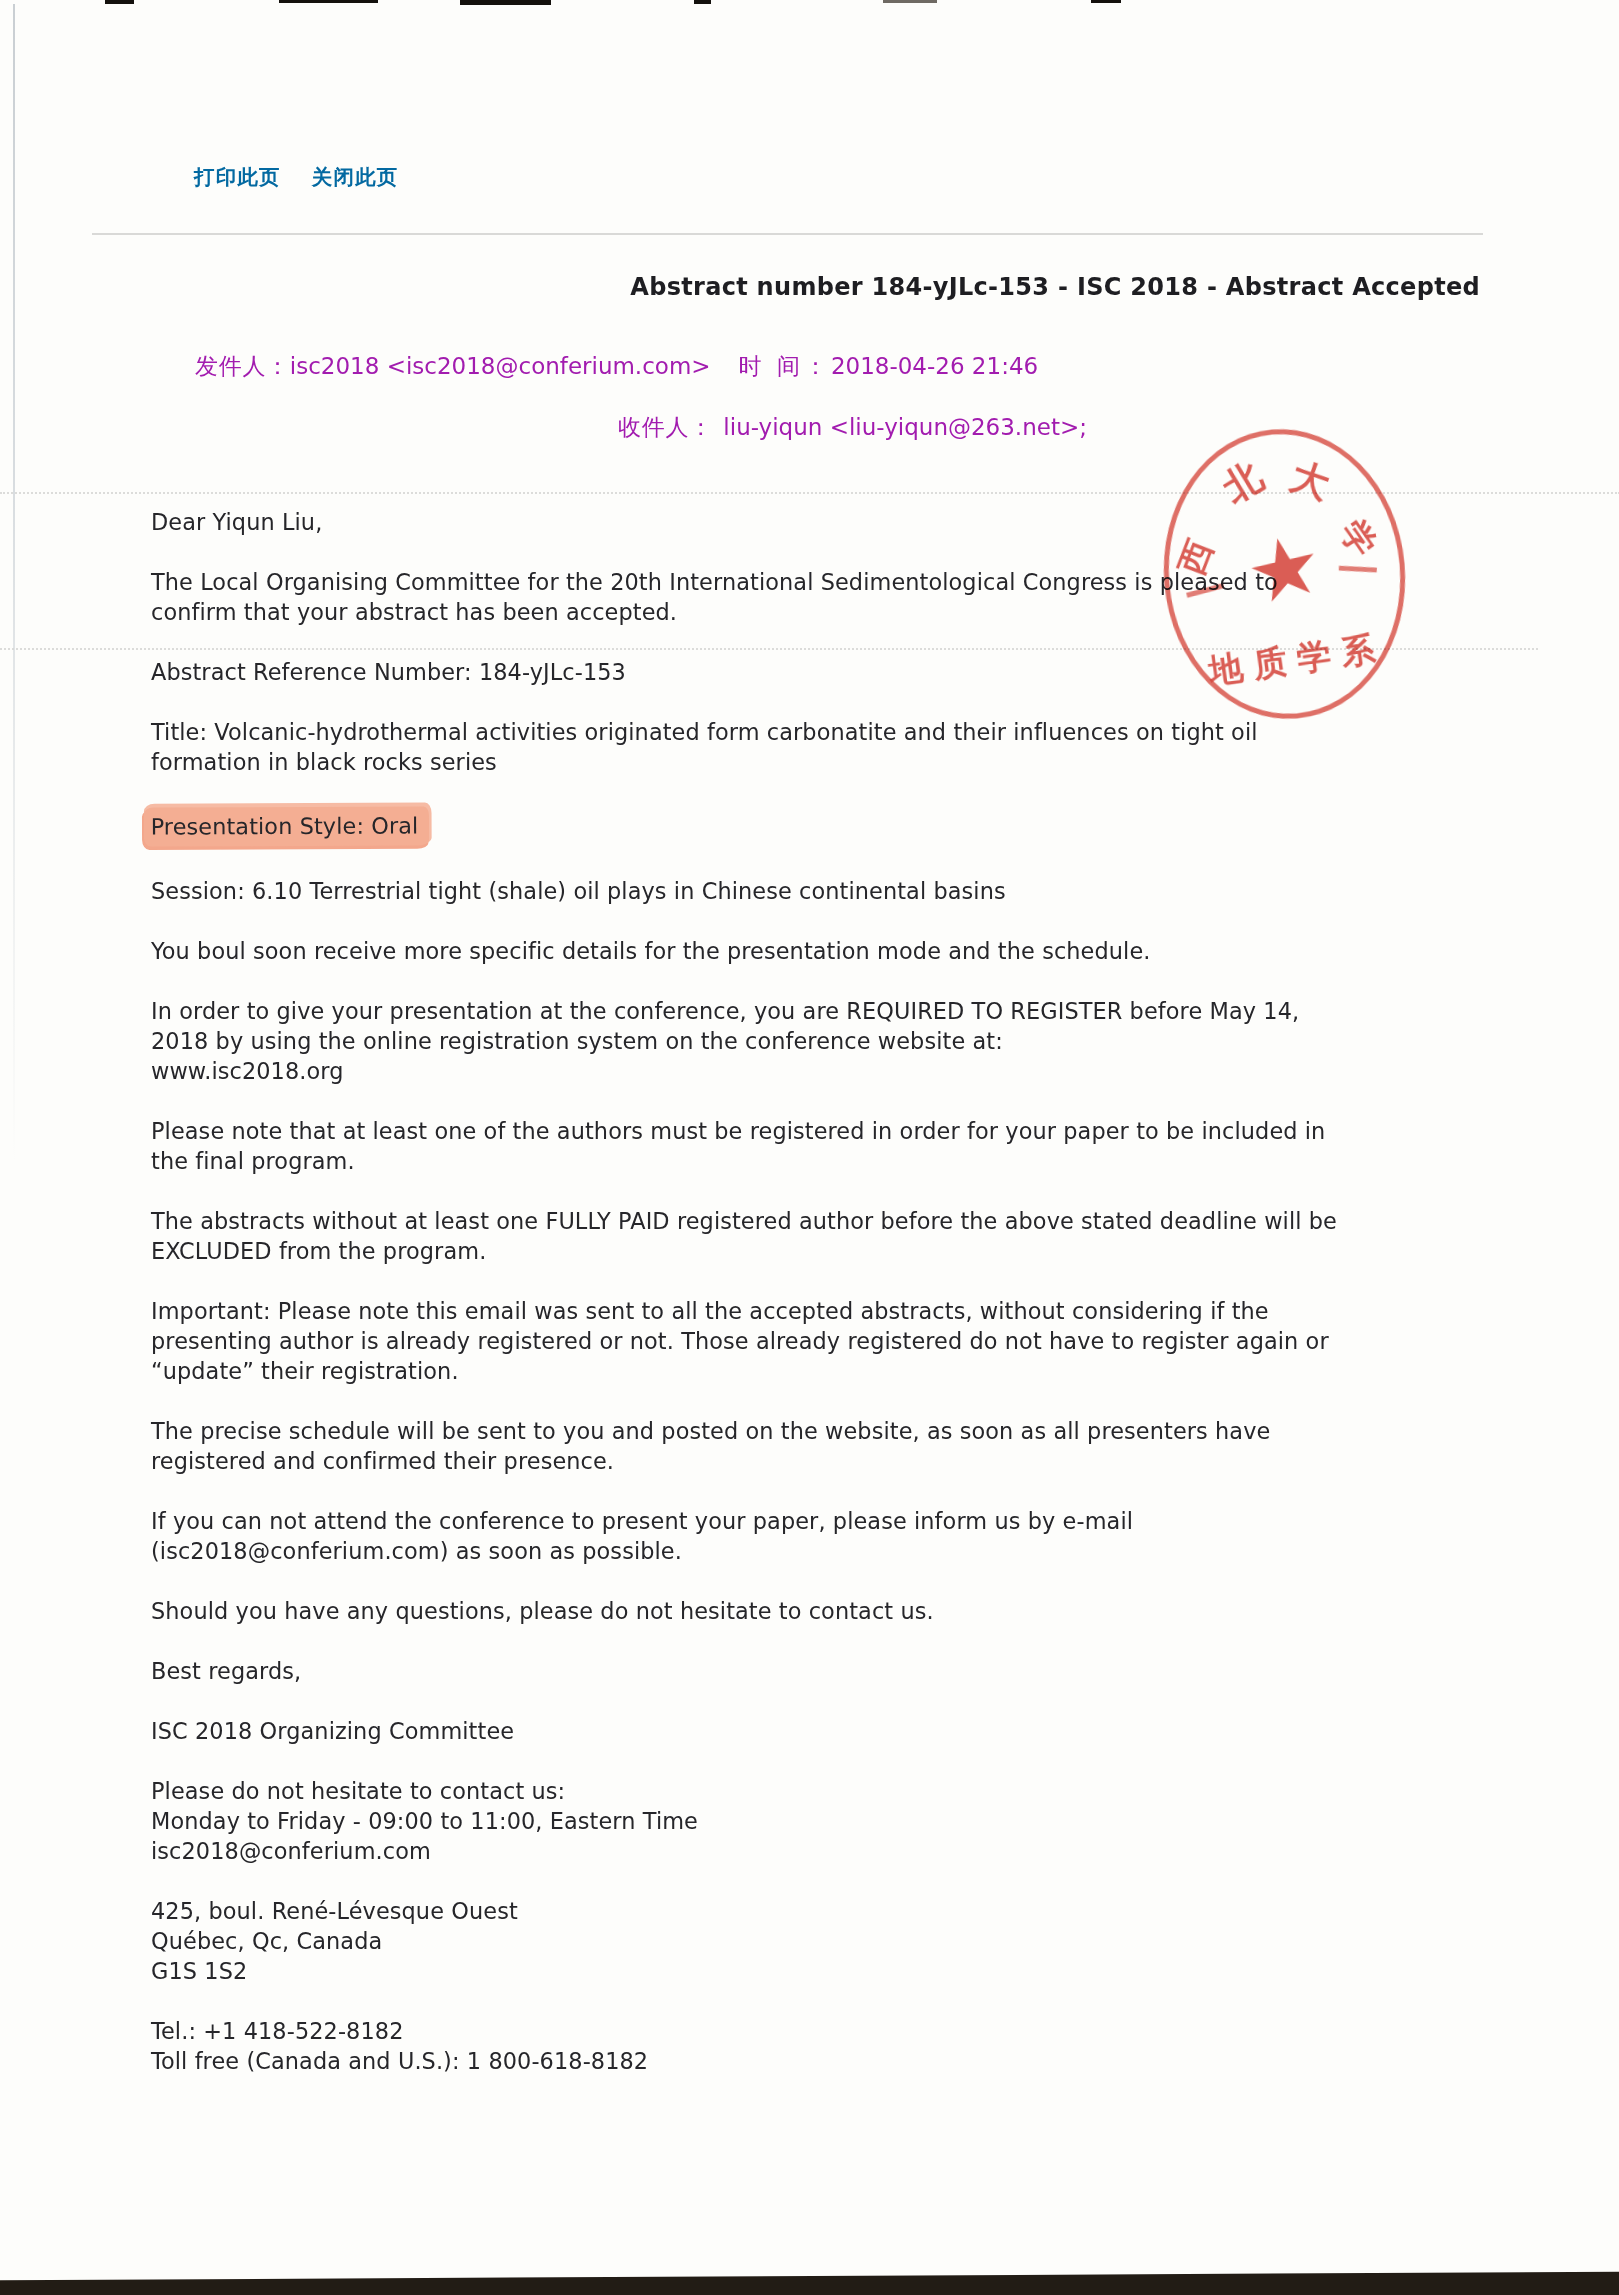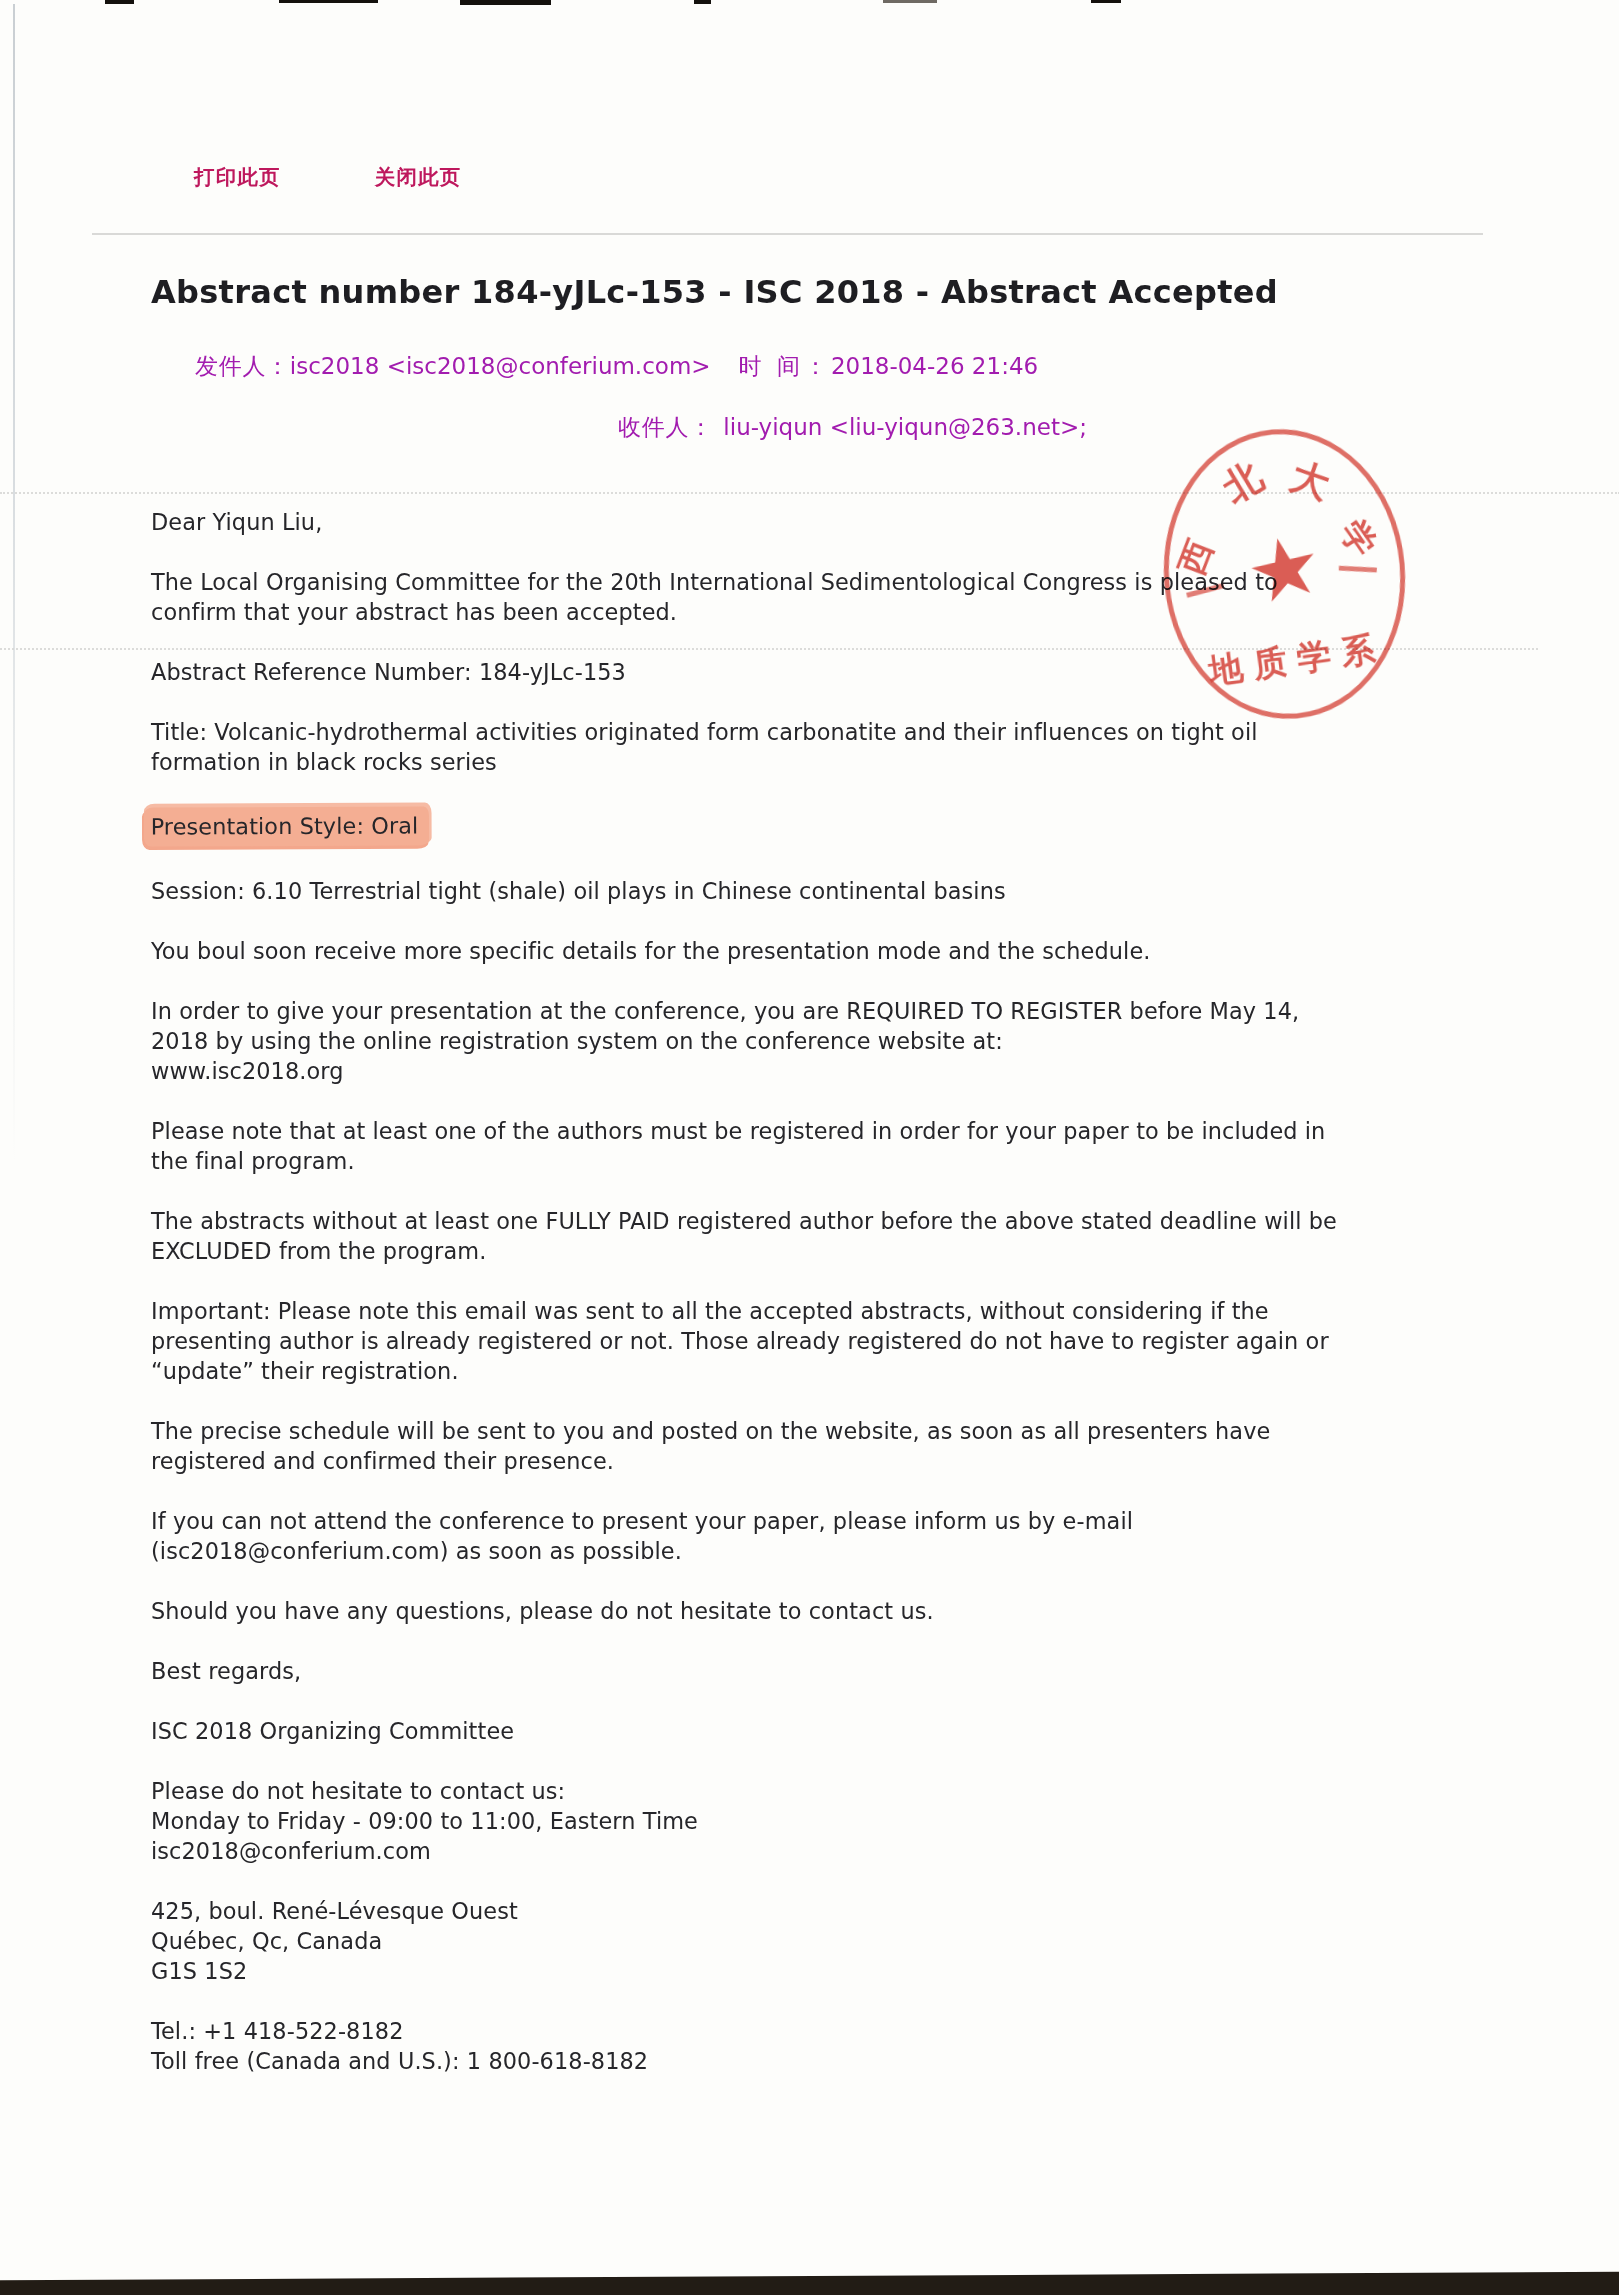--- a/index.html
+++ b/index.html
@@ -21,32 +21,32 @@
     opacity:.65;
   }
   .bottom-scan-bar{
     position:absolute;left:-8px;top:2276px;width:1643px;height:29px;
     background:#221c15;transform:rotate(-0.3deg);
   }
   .faint-rule{position:absolute;border-top:2px dotted #d7d7d5;opacity:.85;}
   
   .top-links{
     position:absolute;left:194px;top:163px;
-    font-size:20.4px;color:#be185d;letter-spacing:1.3px;
-    display:flex;gap:94px;font-weight:600;
+    font-size:20.4px;color:#0369a1;letter-spacing:1.3px;
+    display:flex;gap:31px;font-weight:600;
   }
   .top-links span{cursor:pointer;}
   .links-rule{
     position:absolute;left:92px;top:233px;width:1391px;
     border-top:2.6px solid #d9d9d7;
   }
   
   .mail-title{
     position:absolute;left:151px;top:273px;width:1329px;
-    text-align:left;font-size:32px;font-weight:bold;color:#1e1e22;
+    text-align:right;font-size:24px;font-weight:bold;color:#1e1e22;
     letter-spacing:0.3px;
   }
   .mail-meta{position:absolute;left:195px;width:1315px;font-size:23px;color:#a21caf;}
   .meta-from{top:351px;}
   .meta-to{top:412px;text-align:center;}
   .meta-label{letter-spacing:0.7px;}
   .meta-time-label{margin-left:28px;letter-spacing:4px;}
   .meta-to .meta-value{margin-left:10.5px;}
   
   .mail-body{

